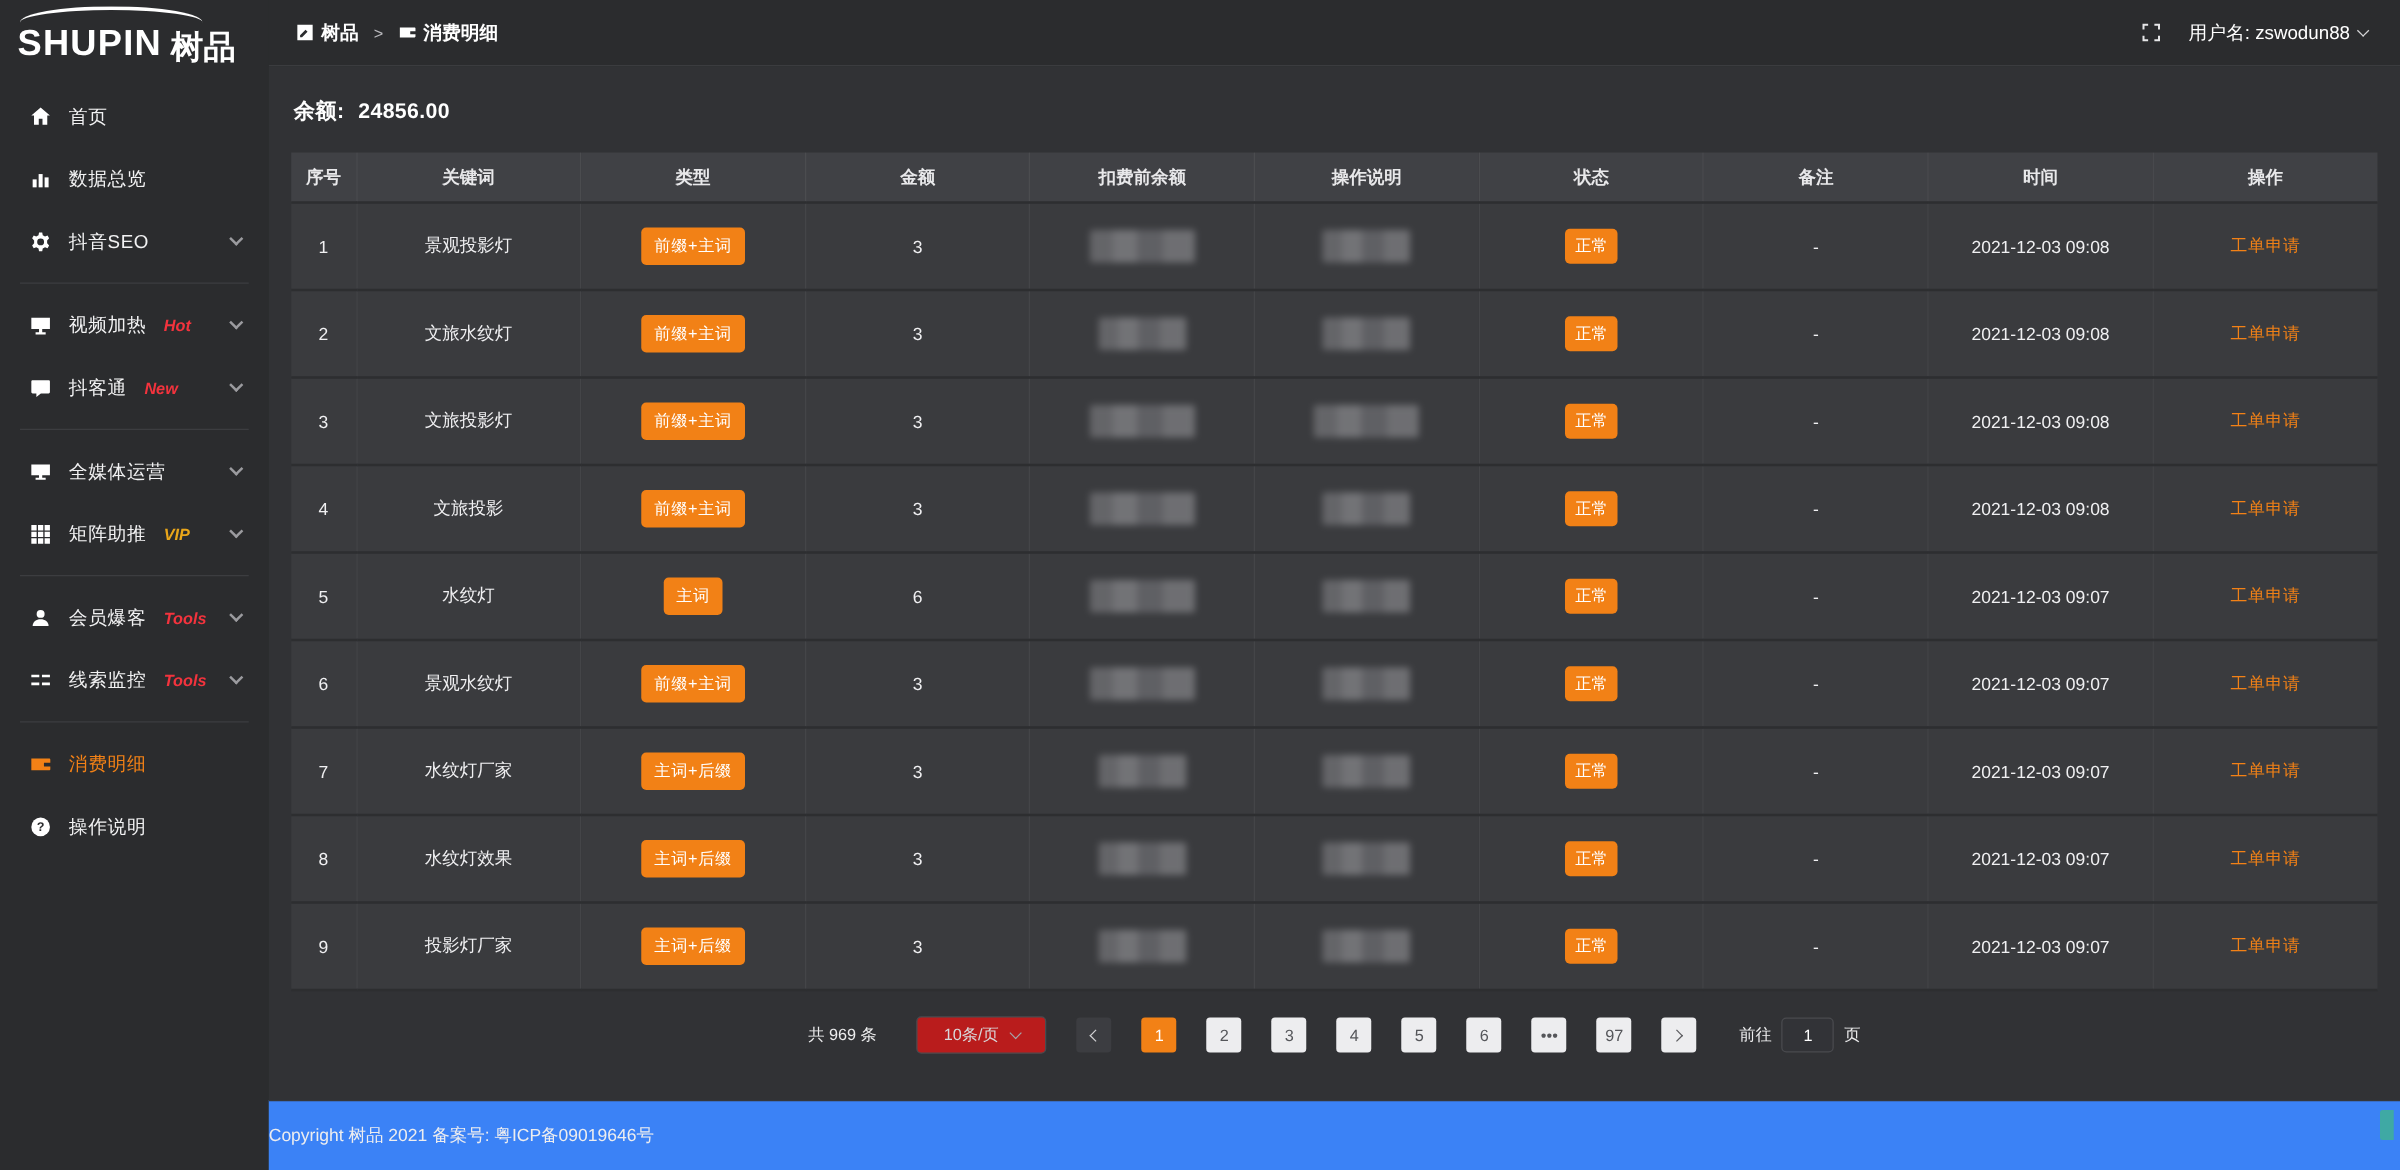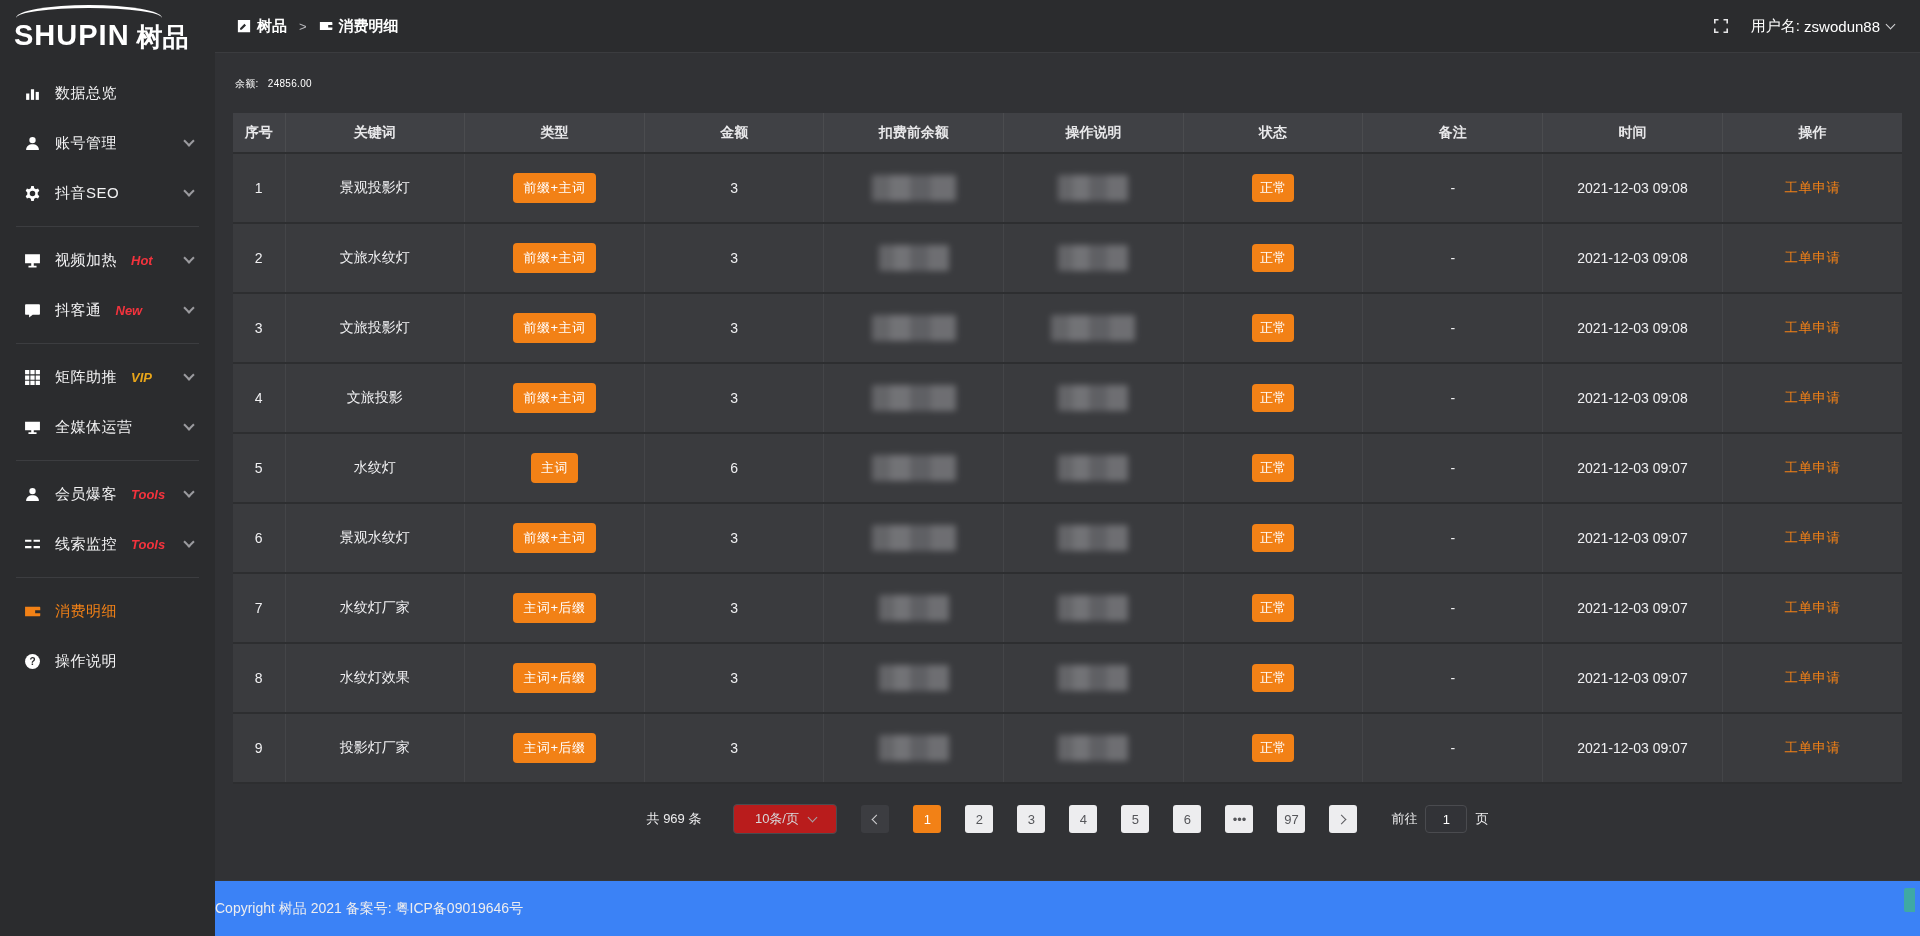--- a/index.html
+++ b/index.html
@@ -40,21 +40,21 @@
   .crumb-icon svg { width:14px; height:14px; fill:#fff; }
   .crumb-sep { color:#b9b9bd; margin:0 12px; font-size:13px; font-weight:normal; }
   .top-right { display:flex; align-items:center; color:#fff; font-size:15px; }
   .fs-icon { display:inline-flex; margin-right:22px; cursor:pointer; }
   .fs-icon svg { width:16px; height:16px; fill:#e6e6e8; }
   .user-chev { width:7px; height:7px; border-right:1.6px solid #d6d6d8; border-bottom:1.6px solid #d6d6d8;
                transform:rotate(45deg); margin:-3px 0 0 7px; display:inline-block; }
 
   
   .main { flex:1; background:#313235; padding:18px 18px 0 18px; position:relative; }
-  .balance { color:#fff; font-size:10px; font-weight:normal; margin:6px 0 22px 2px; letter-spacing:0.3px; }
+  .balance { color:#fff; font-size:17px; font-weight:bold; margin:6px 0 22px 2px; letter-spacing:0.3px; }
   .balance .bal-val { margin-left:6px; }
 
   table.data { width:100%; border-collapse:collapse; table-layout:fixed; }
   table.data th { background:#404145; color:#e8e8ea; font-size:14px; font-weight:bold;
                   height:40px; border-right:1px solid rgba(255,255,255,0.06);
                   border-bottom:2px solid #2d2e30; }
   table.data th:last-child, table.data td:last-child { border-right:none; }
   table.data td { background:#3a3b3e; color:#f0f0f2; font-size:14px; text-align:center;
                   height:70px; border-right:1px solid rgba(255,255,255,0.055);
                   border-bottom:2px solid #2d2e30; }
@@ -103,42 +103,40 @@
 <div class="layout">
 
   <div class="sidebar">
     <div class="logo">
       <div class="logo-arc"></div>
       <span class="logo-en">SHUPIN</span>
       <span class="logo-cn">树品</span>
     </div>
     <div class="side-menu">
 
+      <div class="side-item">
+        <span class="s-icon">
+          <svg viewBox="0 0 16 16">
+              <path d="M8 1l7 6h-2v7h-3.6V9.5H6.6V14H3V7H1z"></path>
+            </svg>
+          </span>
+        <span class="s-label">首页</span>
+      </div>
 
       <div class="side-item">
         <span class="s-icon">
           <svg viewBox="0 0 16 16">
               <rect x="2" y="8" width="3" height="6"></rect>
               <rect x="6.5" y="4" width="3" height="10"></rect>
               <rect x="11" y="6.5" width="3" height="7.5"></rect>
             </svg>
           </span>
         <span class="s-label">数据总览</span>
       </div>
 
-      <div class="side-item">
-        <span class="s-icon">
-          <svg viewBox="0 0 16 16">
-              <circle cx="8" cy="4.8" r="3"></circle>
-              <path d="M2 14c0-3.4 2.7-5.2 6-5.2s6 1.8 6 5.2z"></path>
-            </svg>
-          </span>
-        <span class="s-label">账号管理</span>
-        <span class="chev"></span>
-      </div>
 
       <div class="side-item">
         <span class="s-icon">
           <svg viewBox="0 0 16 16">
               <path fill-rule="evenodd" d="M6.8 1h2.4l.4 2 1.7 1 1.9-.8 1.2 2.1L12.9 7v2l1.5 1.7-1.2 2.1-1.9-.8-1.7 1-.4 2H6.8l-.4-2-1.7-1-1.9.8-1.2-2.1L3.1 9V7L1.6 5.3l1.2-2.1 1.9.8 1.7-1zM8 5.4A2.6 2.6 0 1 0 8 10.6 2.6 2.6 0 0 0 8 5.4z"></path>
             </svg>
           </span>
         <span class="s-label">抖音SEO</span>
         <span class="chev"></span>
       </div>
@@ -166,35 +164,35 @@
         <span class="s-label">抖客通</span>
         <span class="s-badge red">New</span>
         <span class="chev"></span>
       </div>
 
       <div class="side-divider"></div>
 
       <div class="side-item">
         <span class="s-icon">
           <svg viewBox="0 0 16 16">
+              <path d="M1 2.5h14v8H9.2v2h2.6v1.5H4.2v-1.5h2.6v-2H1z"></path>
+            </svg>
+          </span>
+        <span class="s-label">全媒体运营</span>
+        <span class="chev"></span>
+      </div>
+
+      <div class="side-item">
+        <span class="s-icon">
+          <svg viewBox="0 0 16 16">
               <path d="M1 1h4v4H1zM6 1h4v4H6zM11 1h4v4h-4zM1 6h4v4H1zM6 6h4v4H6zM11 6h4v4h-4zM1 11h4v4H1zM6 11h4v4H6zM11 11h4v4h-4z"></path>
             </svg>
           </span>
         <span class="s-label">矩阵助推</span>
         <span class="s-badge gold">VIP</span>
-        <span class="chev"></span>
-      </div>
-
-      <div class="side-item">
-        <span class="s-icon">
-          <svg viewBox="0 0 16 16">
-              <path d="M1 2.5h14v8H9.2v2h2.6v1.5H4.2v-1.5h2.6v-2H1z"></path>
-            </svg>
-          </span>
-        <span class="s-label">全媒体运营</span>
         <span class="chev"></span>
       </div>
 
       <div class="side-divider"></div>
 
       <div class="side-item">
         <span class="s-icon">
           <svg viewBox="0 0 16 16">
               <circle cx="8" cy="4.8" r="3"></circle>
               <path d="M2 14c0-3.4 2.7-5.2 6-5.2s6 1.8 6 5.2z"></path>

